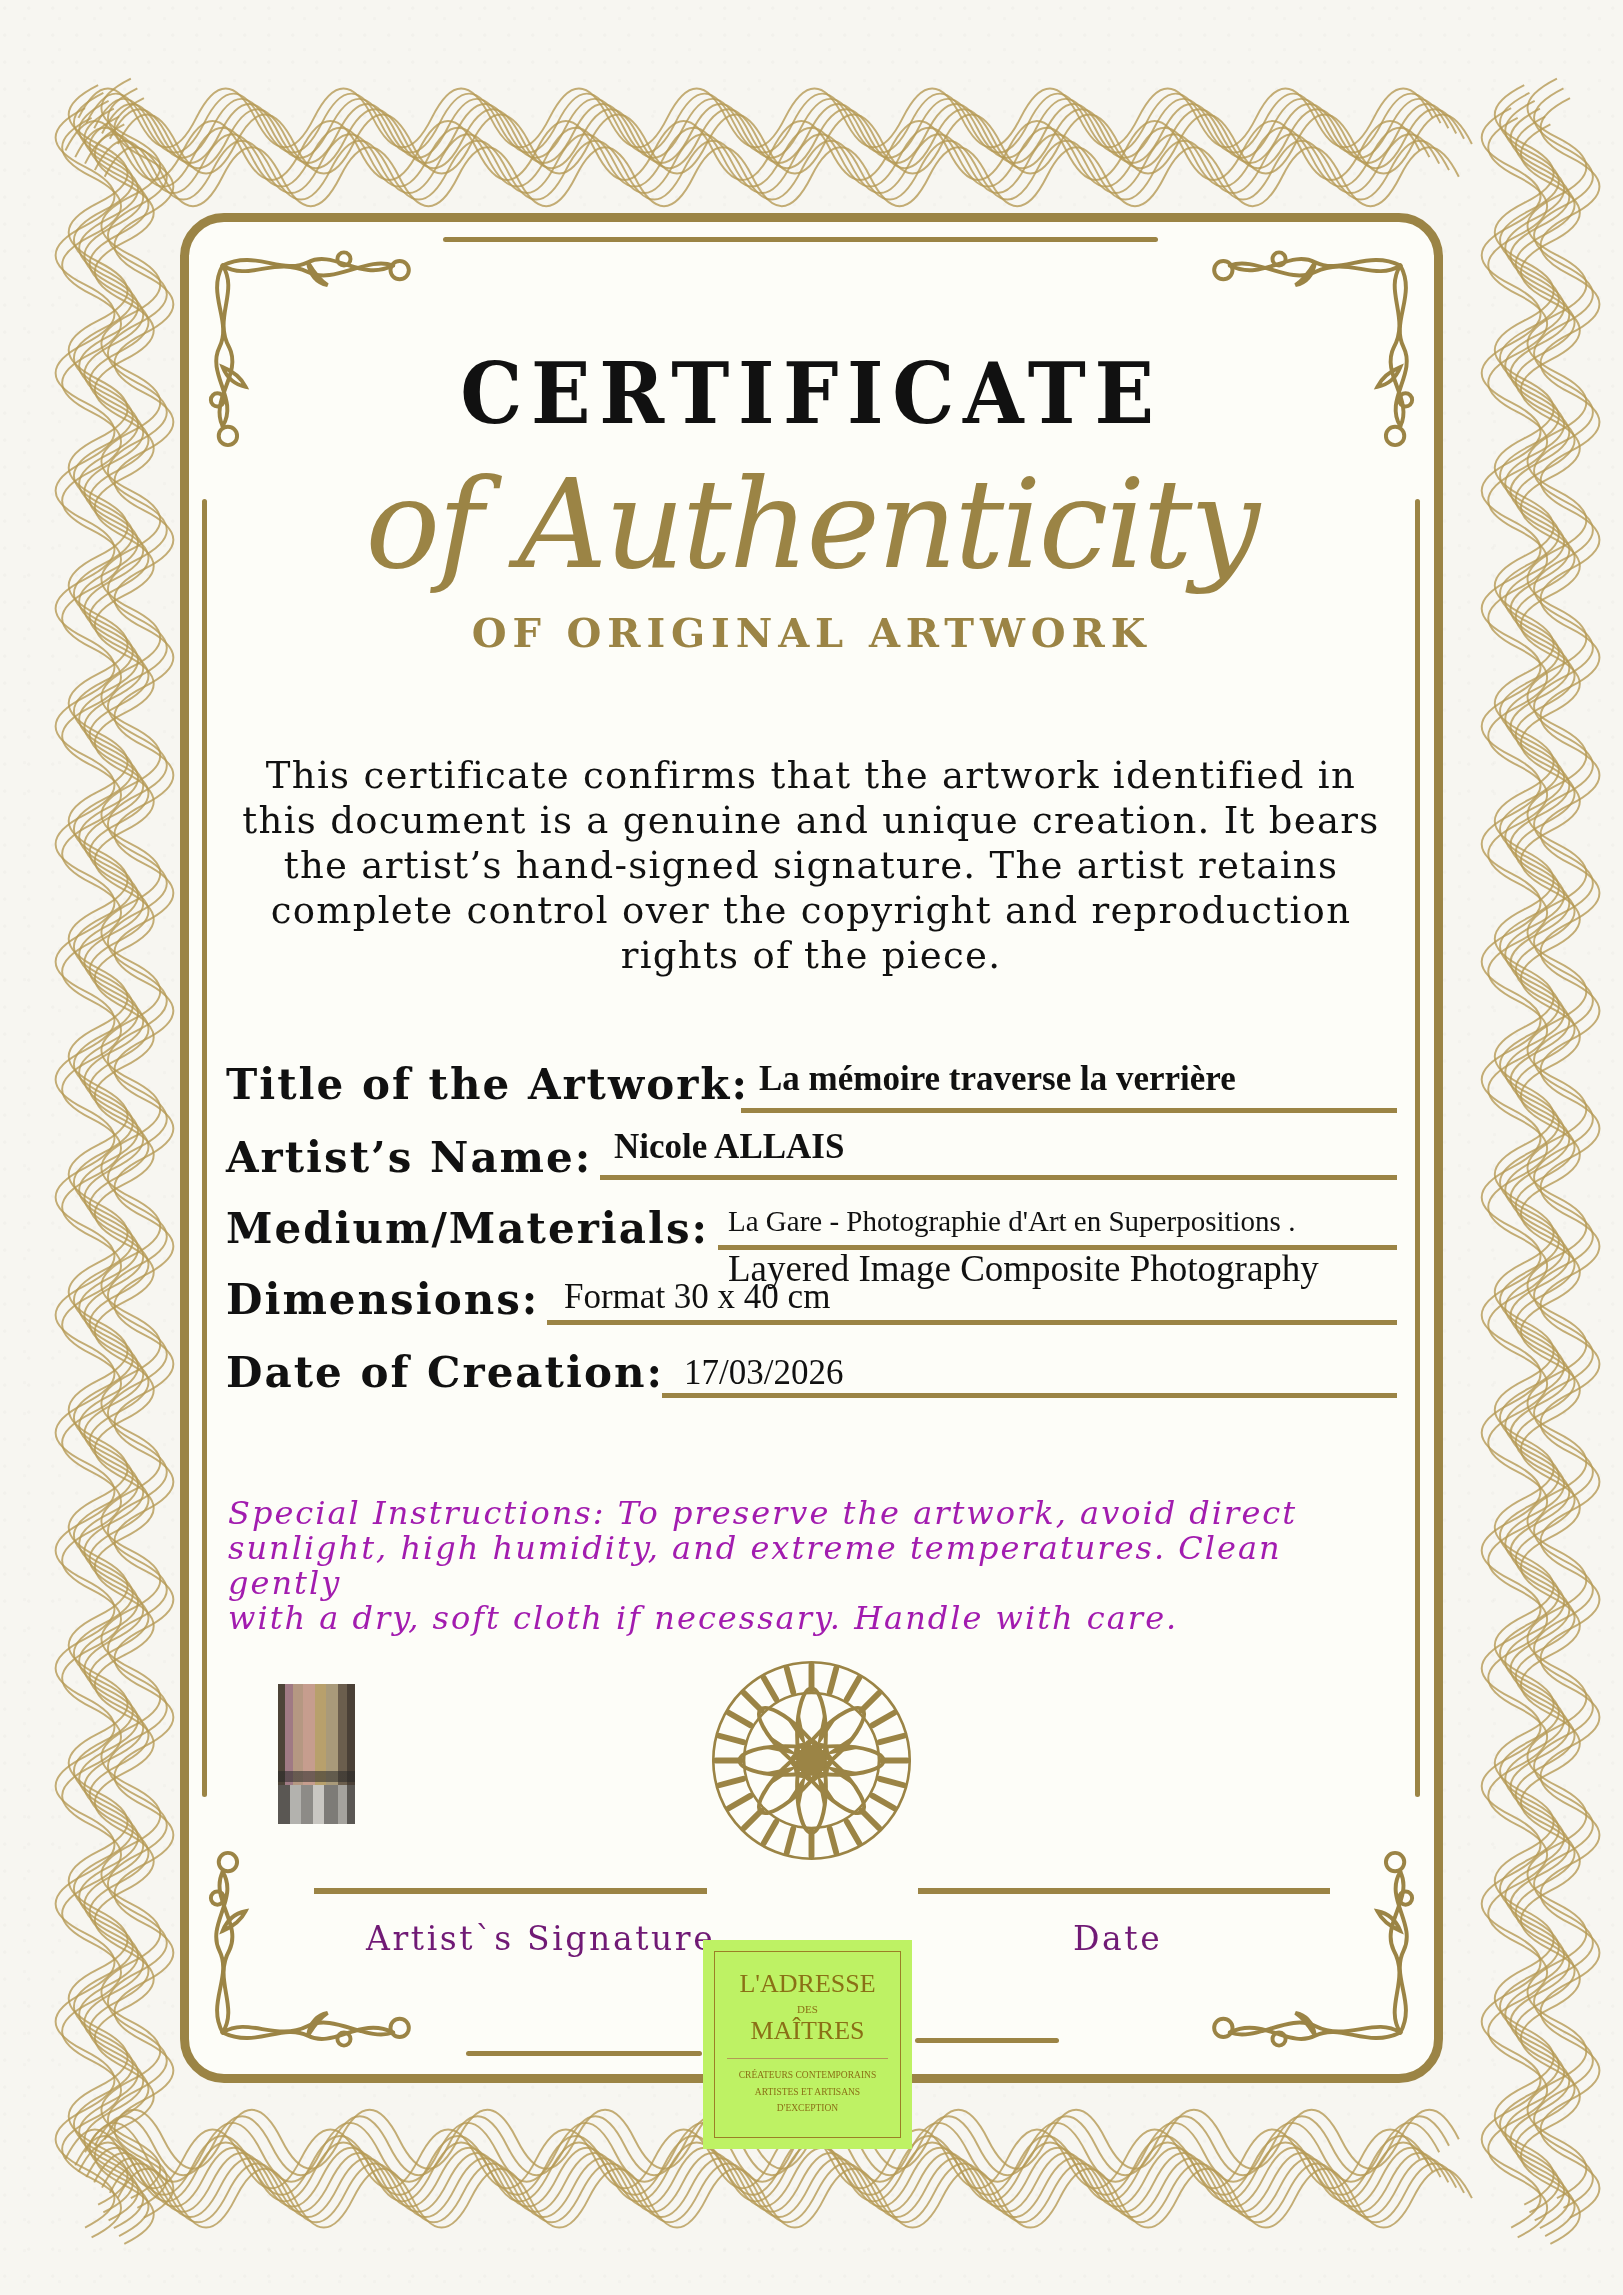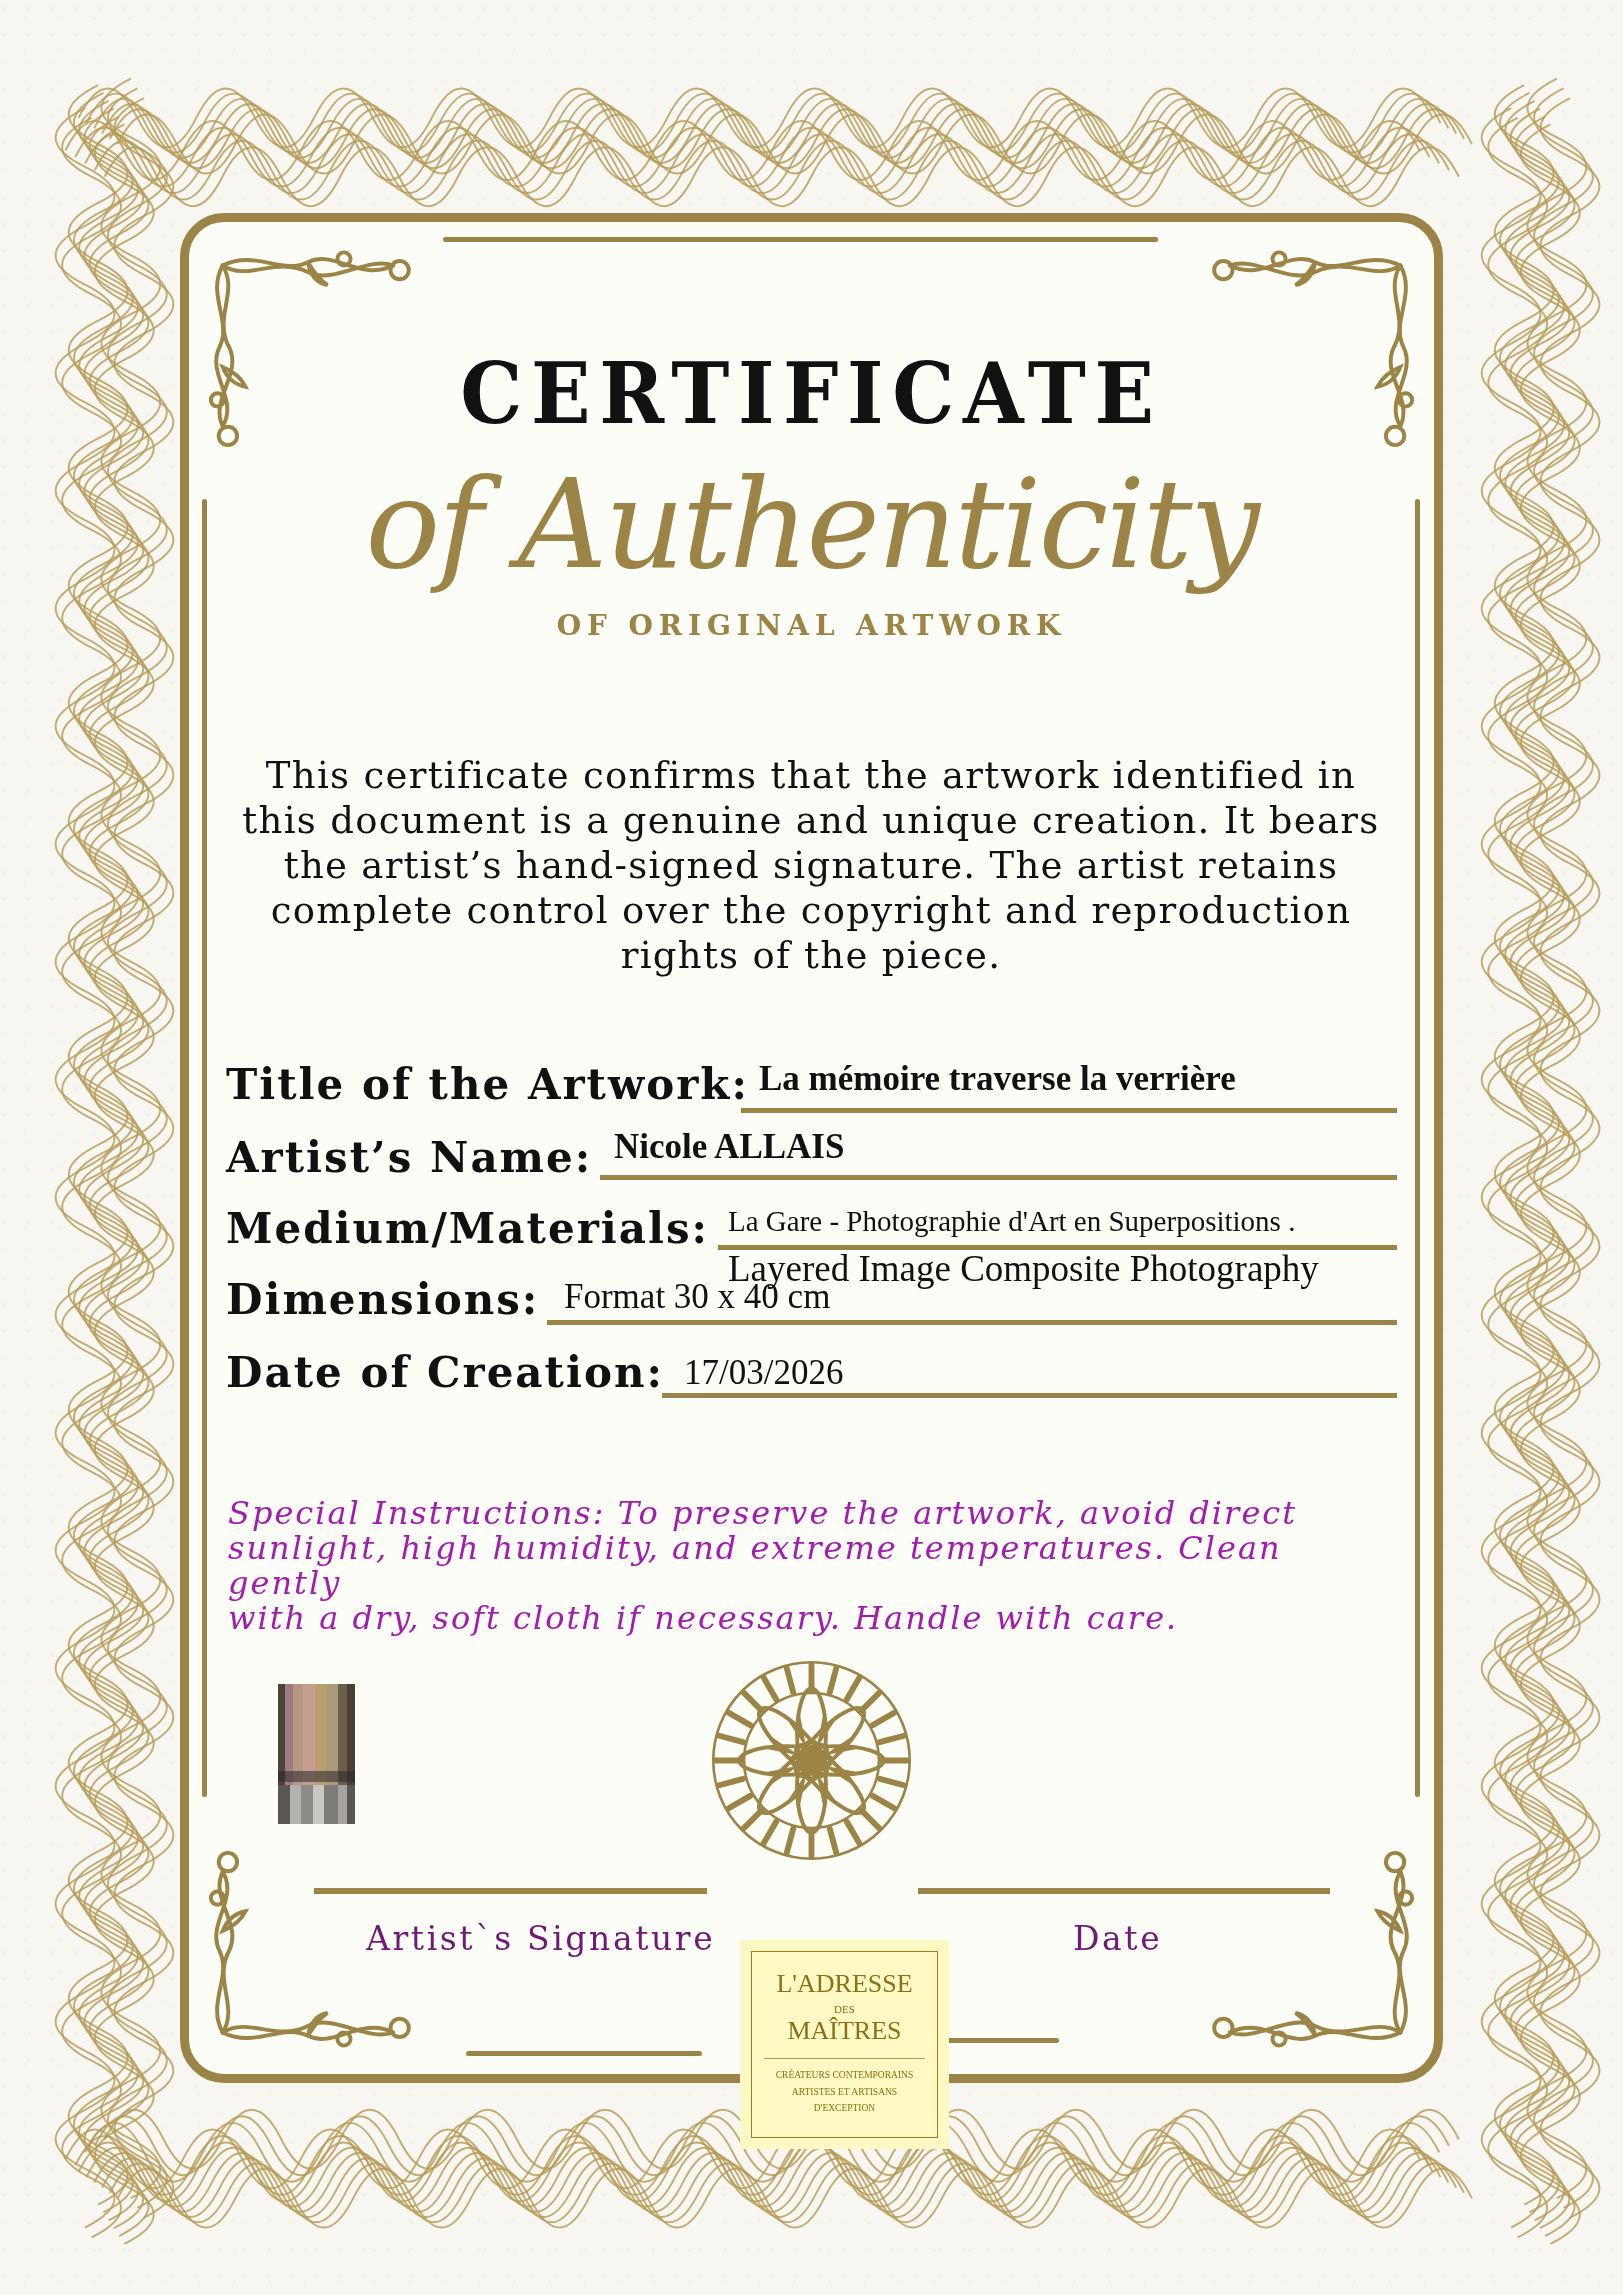--- a/index.html
+++ b/index.html
@@ -31,21 +31,21 @@
     transform: scaleX(0.93);
   }
   .script {
     left: 0; width: 1623px; top: 452px; text-align: center;
     font-family: "DejaVu Serif", serif; font-style: italic;
     font-size: 124px; color: #9b8445; letter-spacing: -2.6px;
   }
   .subtitle {
     left: 0; width: 1623px; top: 609px; text-align: center;
     font-family: "DejaVu Serif", serif; font-weight: bold;
-    font-size: 28px; letter-spacing: 5.9px; color: #9b8445;
+    font-size: 40px; letter-spacing: 5.9px; color: #9b8445;
   }
   .intro {
     left: 222px; width: 1178px; top: 753px; text-align: center;
     font-family: "DejaVu Serif", serif; font-size: 37px; line-height: 45px; color: #111;
     letter-spacing: 1.3px;
   }
   .field-label {
     font-family: "DejaVu Serif", serif; font-weight: bold; font-size: 42px;
     color: #111; letter-spacing: 2px; white-space: nowrap;
   }
@@ -66,22 +66,22 @@
   }
   .thumb-bottom {
     left: 278px; top: 1785px; width: 77px; height: 39px;
     background: linear-gradient(90deg, #5a5753 0 15%, #b3b2ae 15% 30%, #8d8b87 30% 45%, #c9c7c2 45% 60%, #7d7b77 60% 78%, #a5a39e 78% 90%, #5a5753 90%);
   }
   .sig-line { position: absolute; height: 5.9px; background: #9b8445; }
   .sig-label {
     font-family: "DejaVu Serif", serif; font-size: 33px; color: #701a75; letter-spacing: 2.6px;
   }
   .logo-box {
-    left: 740px; top: 1940px; width: 209px; height: 209px;
-    background: #fef9c3;
+    left: 703px; top: 1940px; width: 209px; height: 209px;
+    background: #bef264;
   }
   .logo-inner {
     position: absolute; left: 11px; top: 11px; right: 11px; bottom: 11px;
     border: 1.3px solid #9b7f26; text-align: center; color: #8a7016;
     font-family: "Liberation Serif", serif;
   }
   .logo-l1 { font-size: 26px; margin-top: 17px; letter-spacing: 0px; }
   .logo-l2 { font-size: 11px; margin-top: 3.9px; }
   .logo-l3 { font-size: 26px; margin-top: 1.3px; }
   .logo-rule { width: 161px; height: 1.3px; background: #b39a55; margin: 11.8px auto 7.9px auto; }

